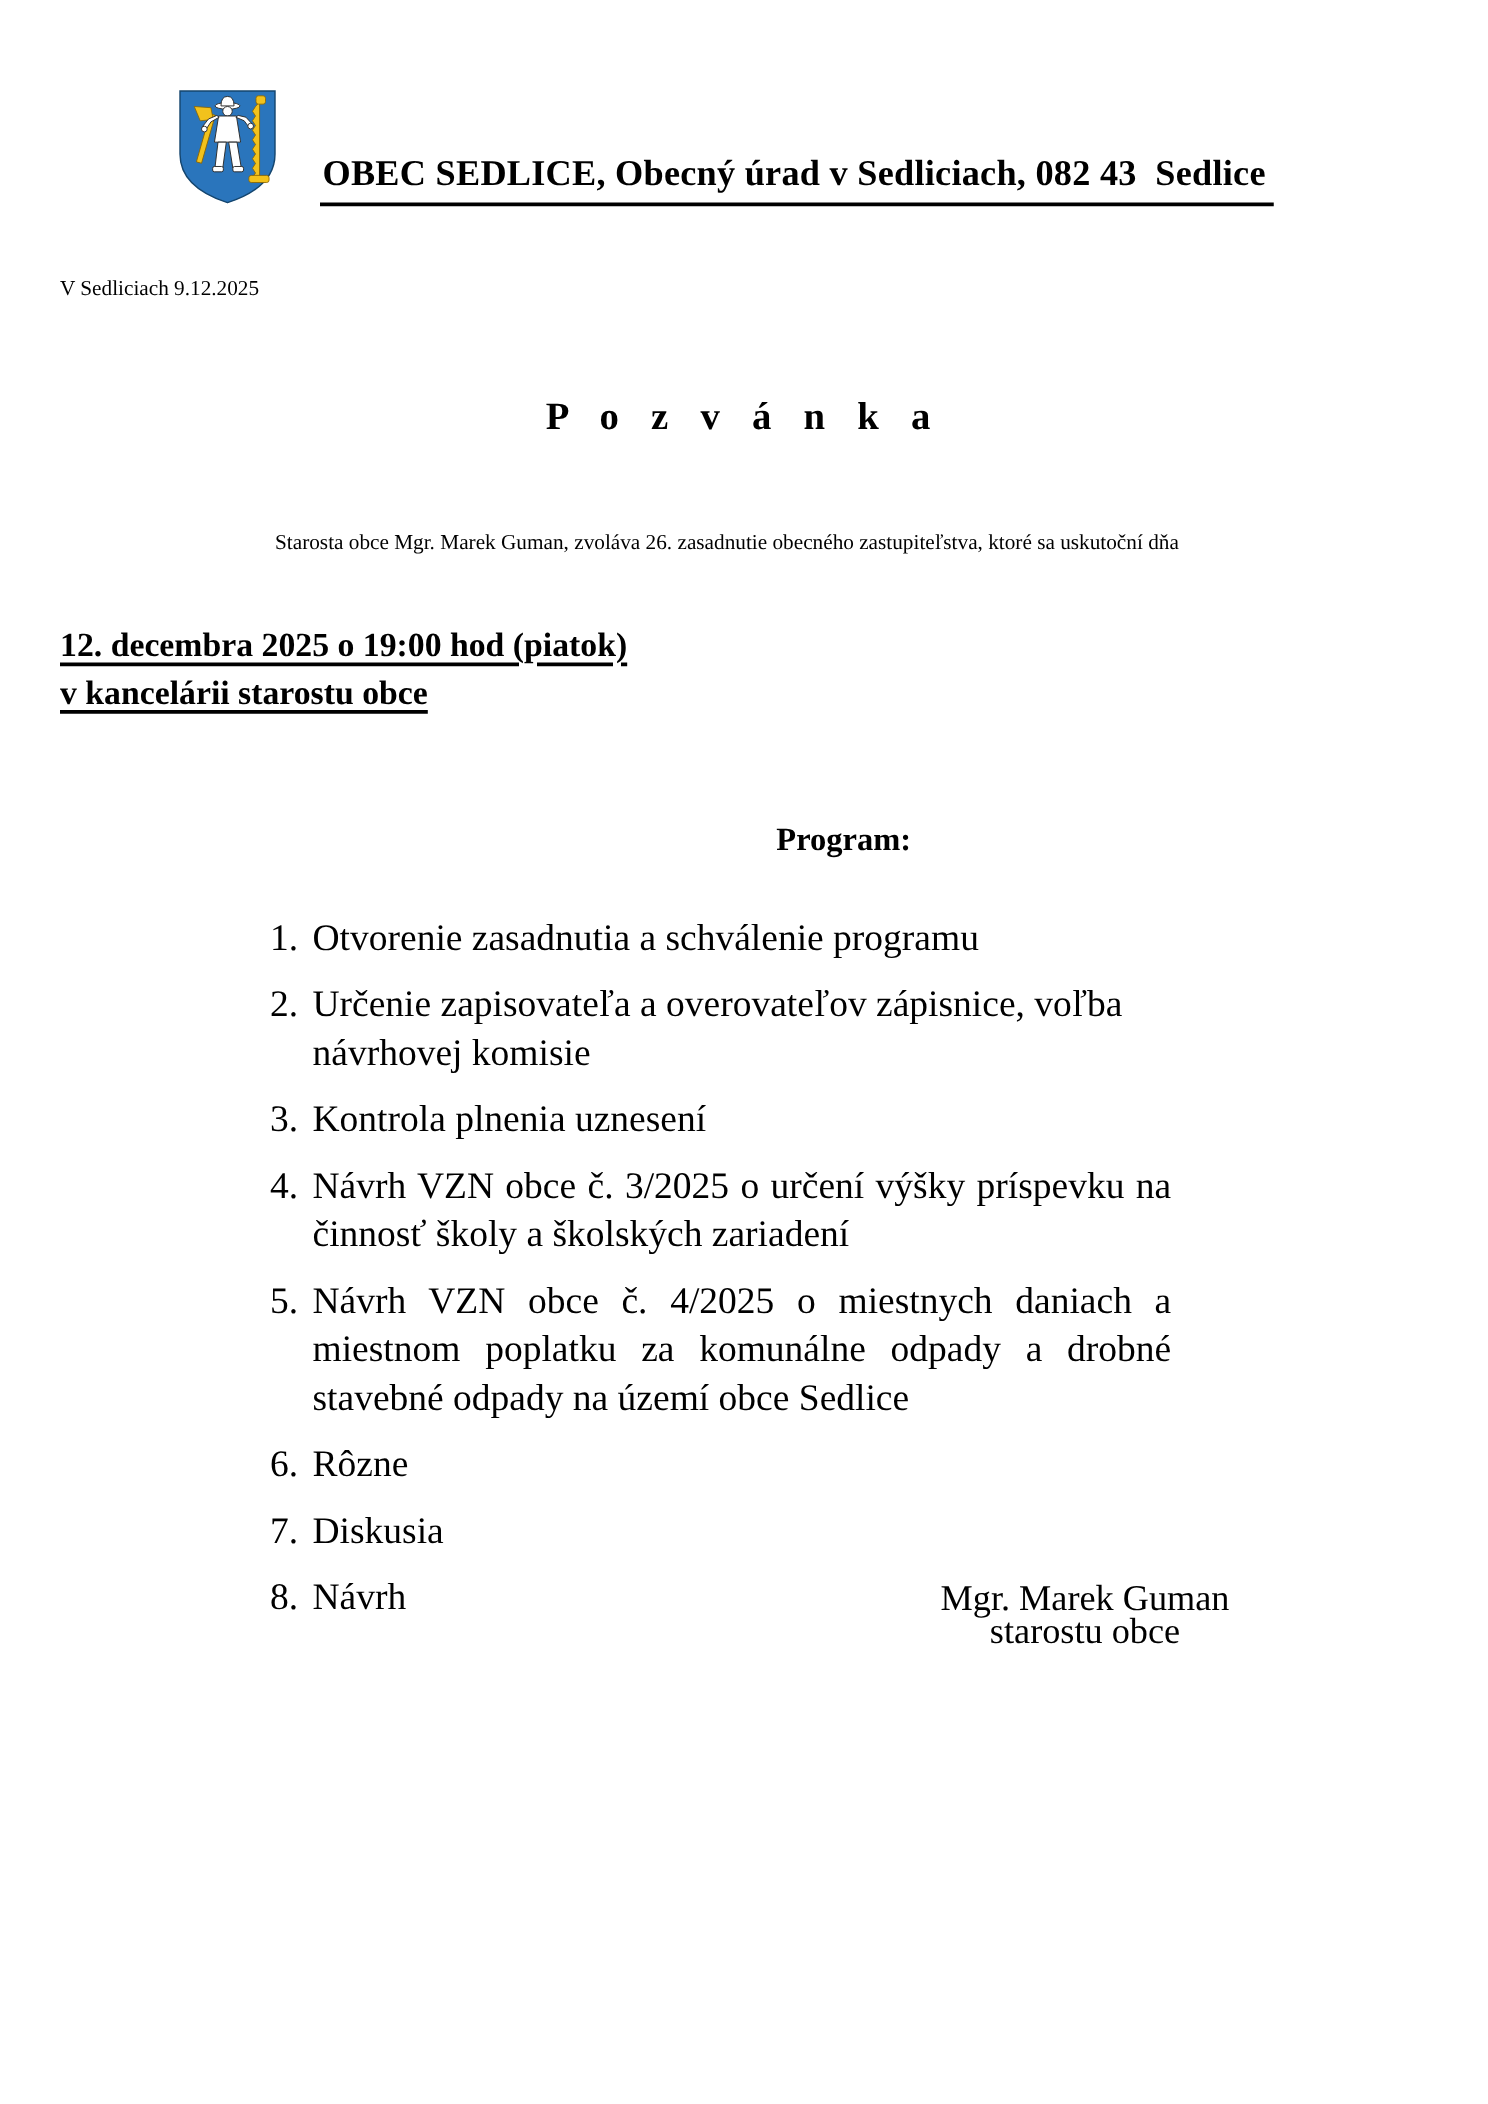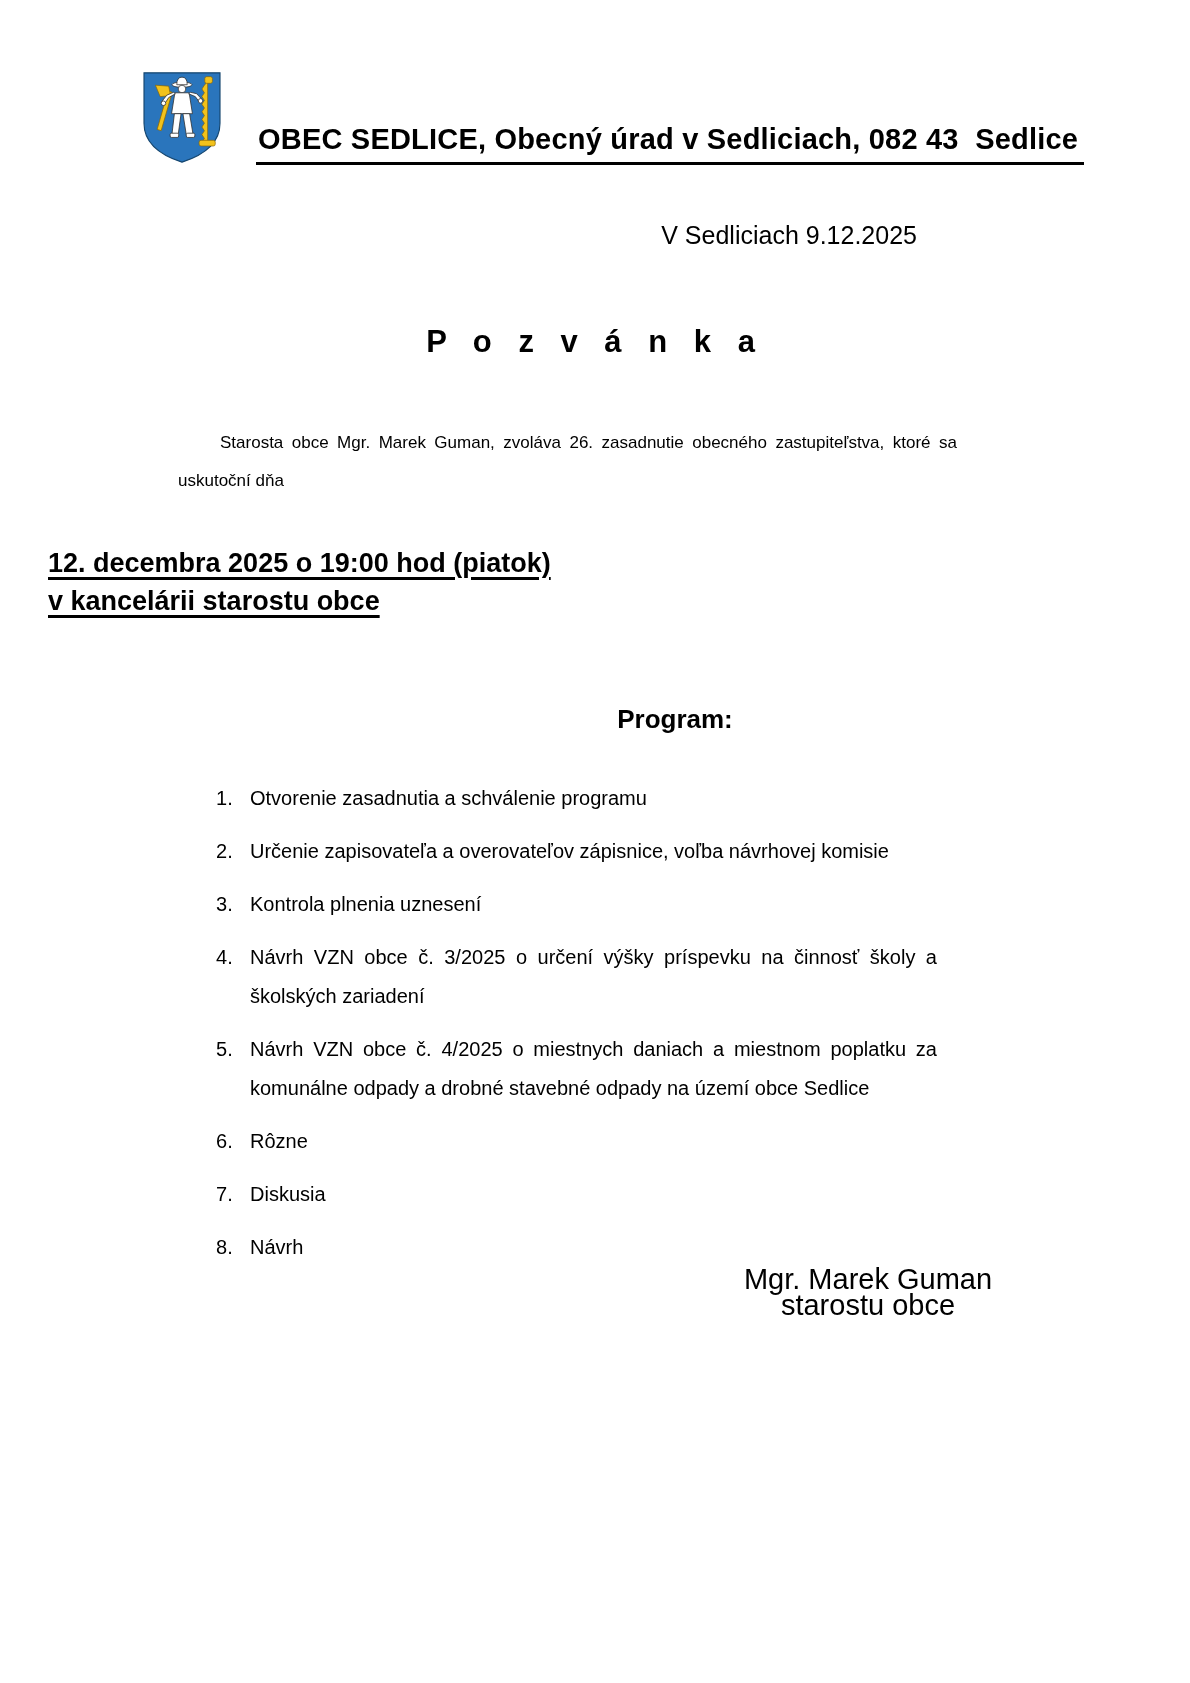--- a/index.html
+++ b/index.html
@@ -4,21 +4,21 @@
 <style>
   * { margin:0; padding:0; box-sizing:border-box; }
   html,body { background:#ffffff; }
   .page {
     position:relative;
     width:1094px;
     height:1683px;
     margin:0 auto;
     background:#ffffff;
     color:#000;
-    font-family:Liberation Sans, sans-serif;
+    font-family:Liberation Serif, serif;
     overflow:hidden;
   }
   
   .header {
     display:flex;
     align-items:flex-end;
     gap:30px;
     padding-top:70px;
     margin-left:90px;
   }
@@ -27,22 +27,22 @@
     font-size:29px;
     font-weight:bold;
     white-space:pre-wrap;
     border-bottom:3px solid #000;
     padding:0 6px 6px 2px;
     letter-spacing:0.2px;
   }
   
   .dateline {
     margin:56px 225px 0 0;
-    text-align:right;
-    font-size:25px;
+    text-align:left;
+    font-size:17px;
   }
   
   .doc-title {
     margin-top:74px;
     text-align:center;
     font-size:31px;
     font-weight:bold;
     letter-spacing:9px;
   }
   
@@ -70,21 +70,21 @@
   .program-heading {
     margin:84px 0 0 160px;
     font-size:26px;
     font-weight:bold;
     text-align:center;
   }
   ol.program-list {
     margin:44px 205px 16px 168px;
     list-style:none;
     counter-reset:item;
-    font-size:20px;
+    font-size:30px;
   }
   ol.program-list li {
     counter-increment:item;
     position:relative;
     padding-left:34px;
     margin-bottom:14px;
     line-height:39px;
   }
   ol.program-list li::before {
     content:counter(item) ".";

